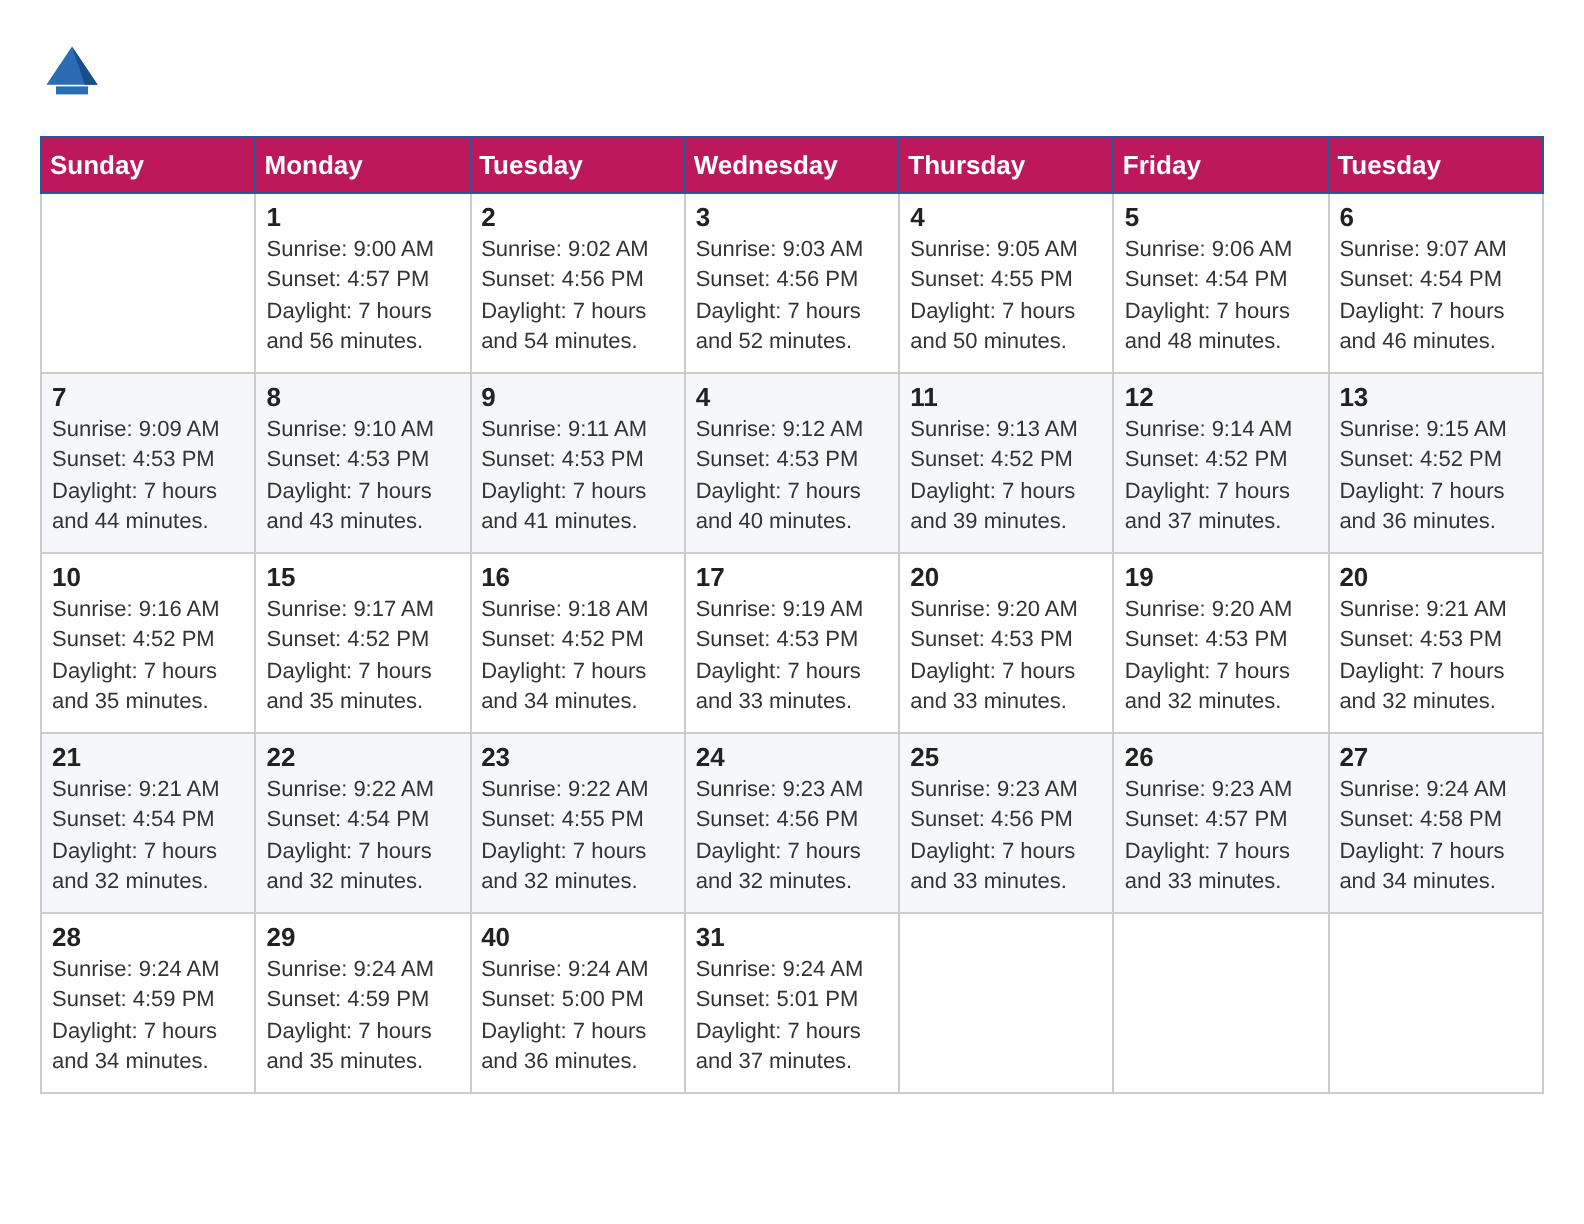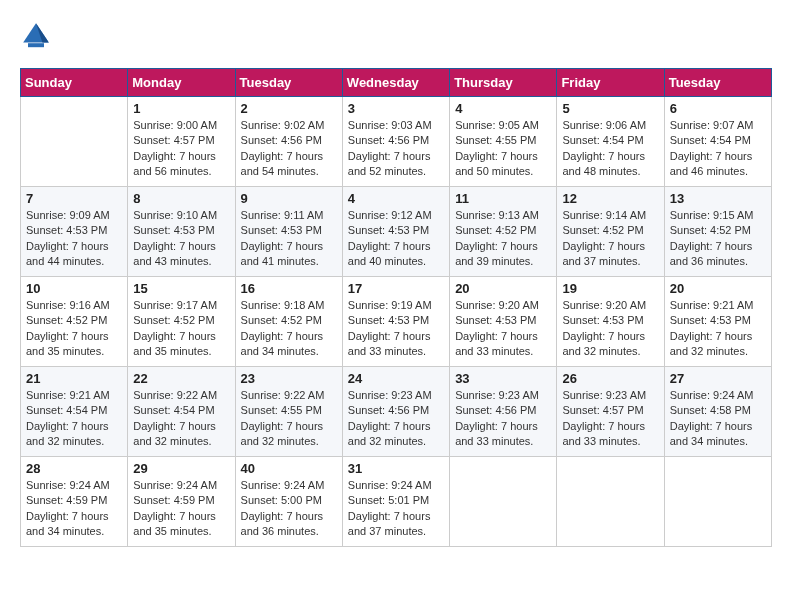--- a/index.html
+++ b/index.html
@@ -216,21 +216,21 @@
         </td>
         <td>
           <span class="day-number">23</span>
           <div class="day-info">Sunrise: 9:22 AM<br>Sunset: 4:55 PM<br>Daylight: 7 hours and 32 minutes.</div>
         </td>
         <td>
           <span class="day-number">24</span>
           <div class="day-info">Sunrise: 9:23 AM<br>Sunset: 4:56 PM<br>Daylight: 7 hours and 32 minutes.</div>
         </td>
         <td>
-          <span class="day-number">33</span>
+          <span class="day-number">25</span>
           <div class="day-info">Sunrise: 9:23 AM<br>Sunset: 4:56 PM<br>Daylight: 7 hours and 33 minutes.</div>
         </td>
         <td>
           <span class="day-number">26</span>
           <div class="day-info">Sunrise: 9:23 AM<br>Sunset: 4:57 PM<br>Daylight: 7 hours and 33 minutes.</div>
         </td>
         <td>
           <span class="day-number">27</span>
           <div class="day-info">Sunrise: 9:24 AM<br>Sunset: 4:58 PM<br>Daylight: 7 hours and 34 minutes.</div>
         </td>

